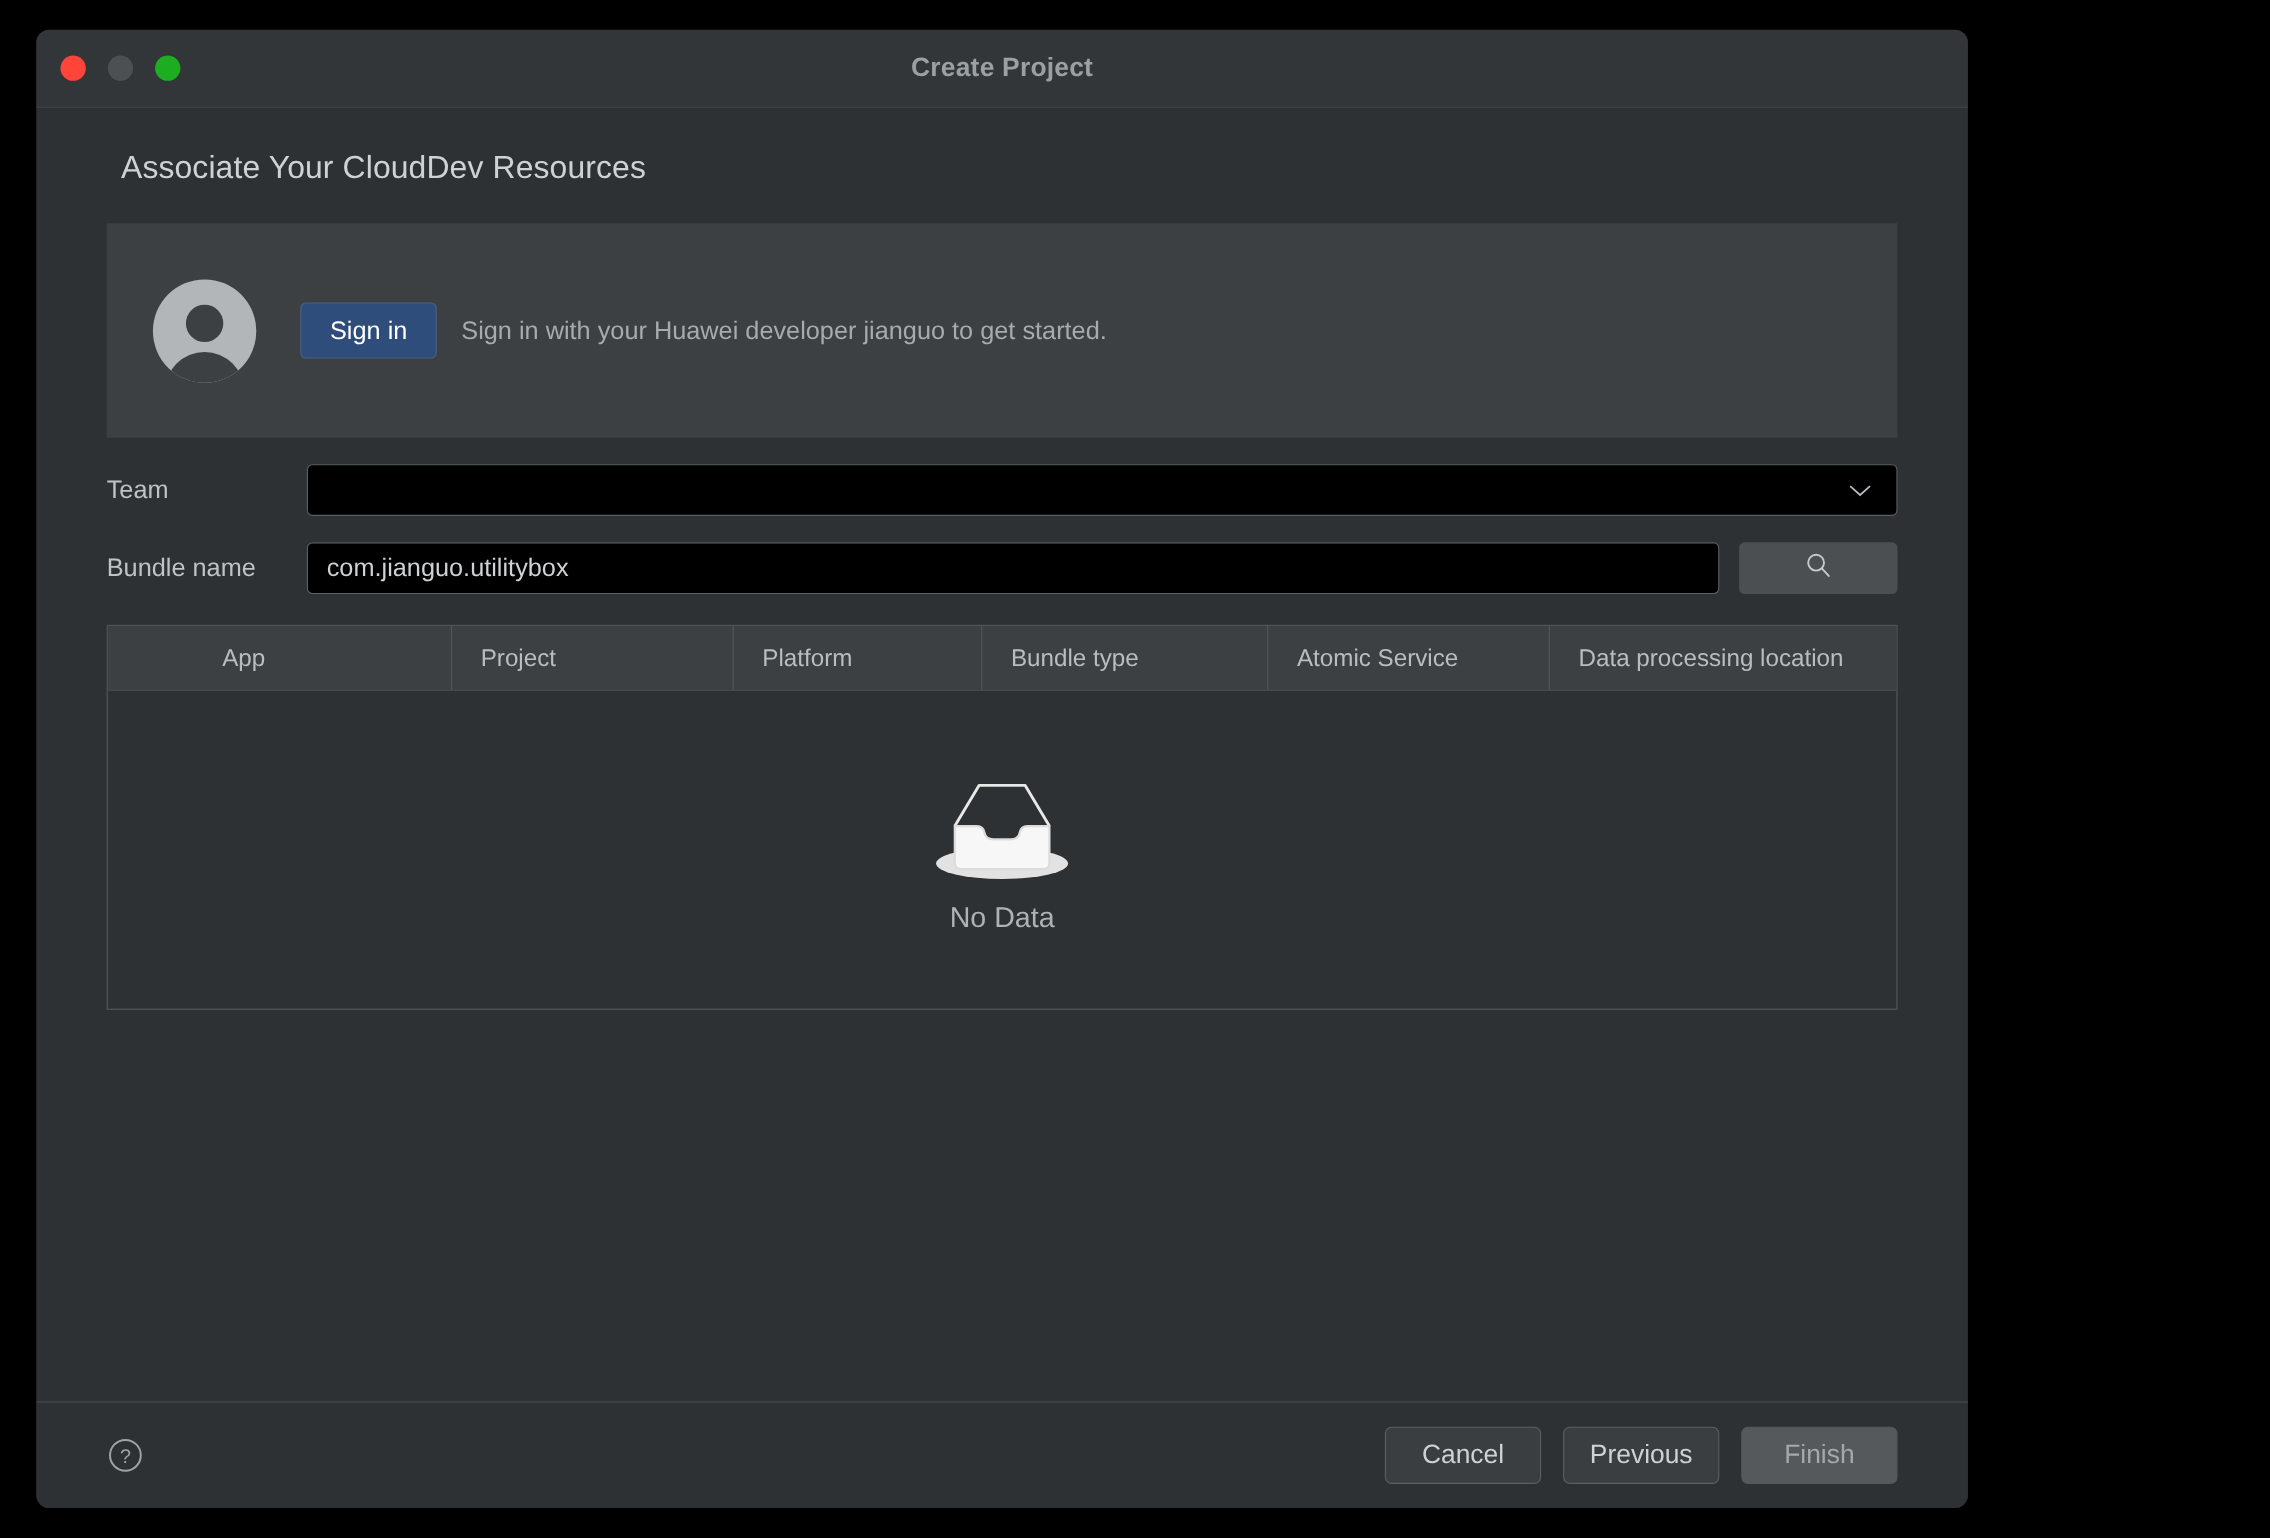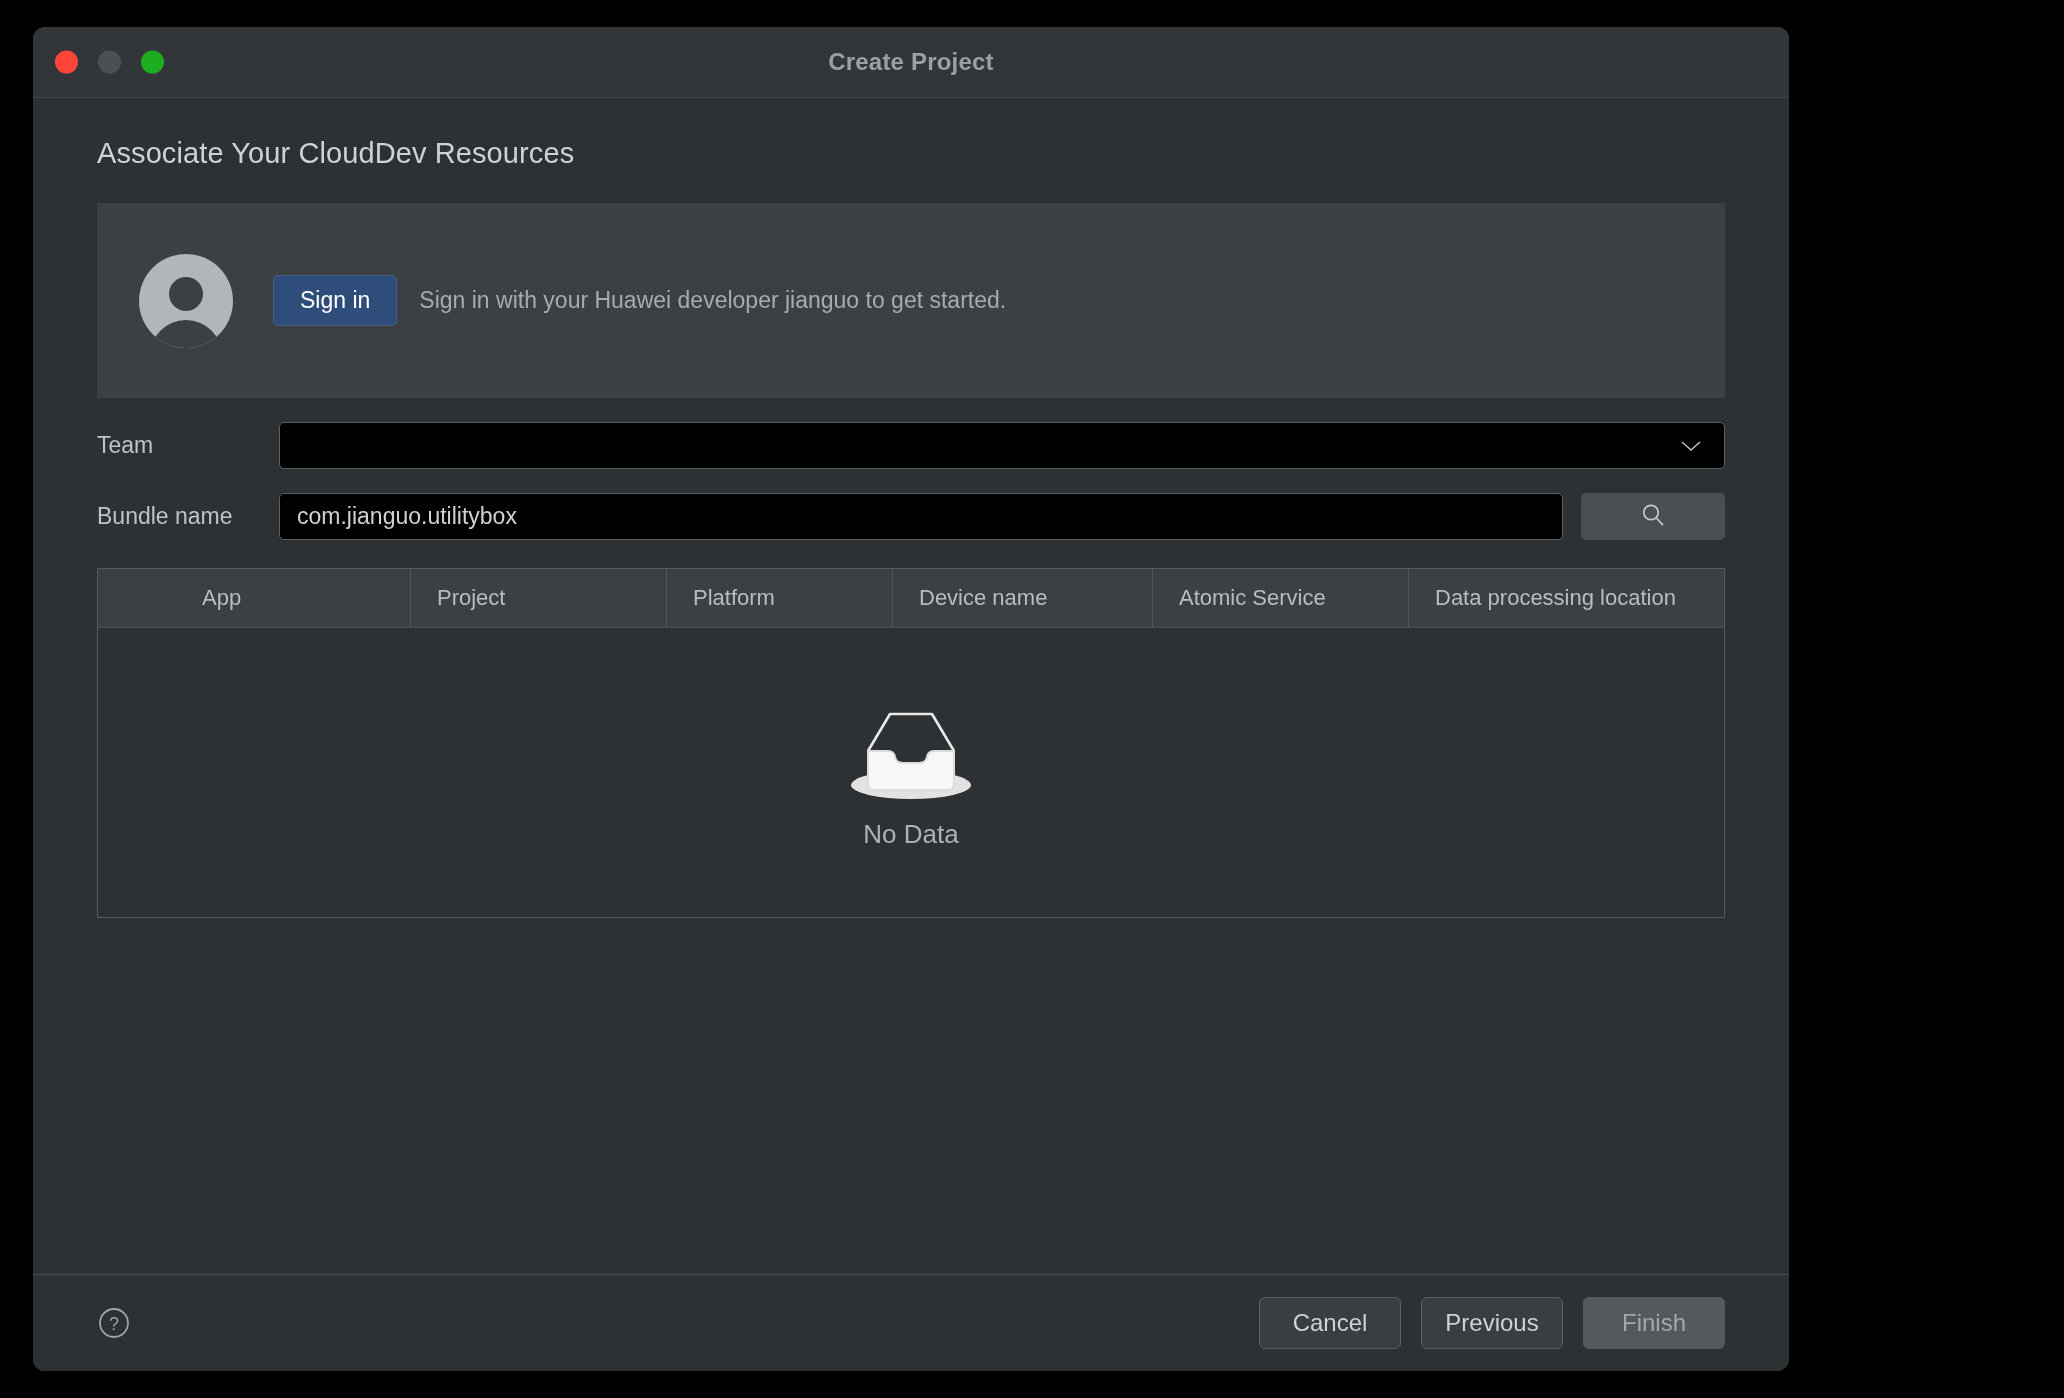--- a/index.html
+++ b/index.html
@@ -70,20 +70,21 @@
     flex: 1 1 auto;
     position: relative;
     padding: 0 64px;
   }
 
   #page-heading {
     margin-top: 39px;
     font-size: 29px;
     color: #cfd2d4;
     letter-spacing: 0.1px;
+    margin-left: 13px;
   }
 
   
   #account-panel {
     margin-top: 33px;
     height: 195px;
     background: #3c4042;
     display: flex;
     align-items: center;
     padding-left: 42px;
@@ -326,21 +327,21 @@
           </svg>
         </span>
       </div>
     </div>
 
     <div id="table">
       <div id="table-head">
         <div class="th" style="width:312px">App</div>
         <div class="th" style="width:256px">Project</div>
         <div class="th" style="width:226px">Platform</div>
-        <div class="th" style="width:260px">Device name</div>
+        <div class="th" style="width:260px">Bundle type</div>
         <div class="th" style="width:256px">Atomic Service</div>
         <div class="th" style="flex:1 1 auto">Data processing location</div>
       </div>
       <div id="table-body">
         <div id="empty-illustration">
           <svg viewBox="0 0 130 108" width="130" height="108">
             <ellipse cx="65" cy="90" rx="60" ry="14" fill="#f0f0f0" opacity="0.93"></ellipse>
             <path d="M22 56 L44 19 L86 19 L108 56" fill="none" stroke="#e8e8e8" stroke-width="2.6" stroke-linejoin="round"></path>
             <path d="M22 56 L42 56 Q48 56 49 62 Q50 68 57 68 L73 68 Q80 68 81 62 Q82 56 88 56 L108 56 L108 89 Q108 95 102 95 L28 95 Q22 95 22 89 Z" fill="#f7f7f7" stroke="#dcdcdc" stroke-width="2"></path>
           </svg>

